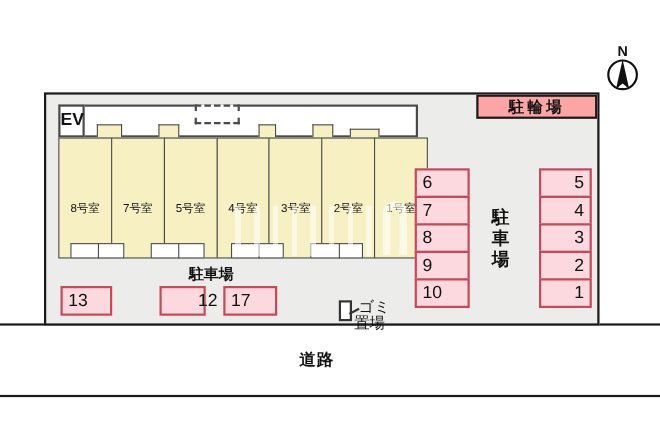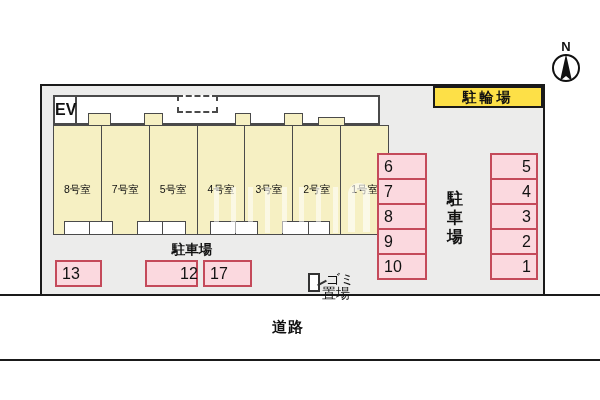--- a/index.html
+++ b/index.html
@@ -43,21 +43,21 @@
     margin-left: -1px; position: relative; }
   .room:first-child { margin-left: 0; }
   .room-label { position: absolute; top: 57px; left: 0; right: 0;
     text-align: center; font-size: 10.5px; white-space: nowrap; }
   .roof-block { background: #f6f0c3; border: 1px solid #4a4a4a; border-bottom: none; }
   .porch { top: 135px; height: 14px; background: #fff; border: 1px solid #4a4a4a; }
   .divider-stub { top: 135px; width: 1px; height: 14px; background: #4a4a4a; }
 
   
   .bike-box { left: 391px; top: 0; width: 110px; height: 22px;
-    background: #fde047; border: 2px solid #1a1a1a; text-align: center;
+    background: #fca5a5; border: 2px solid #1a1a1a; text-align: center;
     font-size: 14px; font-weight: 700; letter-spacing: 3px; line-height: 19px; }
 
   
   .pcol { display: flex; flex-direction: column; }
   .pcol-left { left: 335px; top: 67px; width: 50px; }
   .pcol-right { left: 448px; top: 67px; width: 48px; }
   .pspace { height: 27px; background: #fbd9df; border: 2px solid #c44a5a;
     margin-top: -2px; font-size: 16px; line-height: 24px; padding: 0 5px; }
   .pcol .pspace:first-child { margin-top: 0; }
   .pspace.num-left { text-align: left; }
@@ -160,21 +160,21 @@
     <div class="pspace num-right">4</div>
     <div class="pspace num-right">3</div>
     <div class="pspace num-right">2</div>
     <div class="pspace num-right">1</div>
   </div>
 
   <div class="abs parking-label-v">駐車場</div>
   <div class="abs parking-label-h">駐車場</div>
 
   <div class="abs pspace num-left" style="left:13px; top:174px; width:47px;">13</div>
-  <div class="abs pspace num-right" style="left:103px; top:174px; width:53px;padding-left:33px;">12</div>
+  <div class="abs pspace num-right" style="left:103px; top:174px; width:42px;padding-left:33px;">12</div>
   <div class="abs pspace num-left" style="left:161px; top:174px; width:49px;">17</div>
 
   <div class="abs garbage-rect"></div>
   <div class="abs garbage-leader"></div>
   <div class="abs garbage-text">
     <span class="l1">ゴミ</span>
     <span class="l2">置場</span>
   </div>
 
   <div class="abs watermark-stripes"></div>

